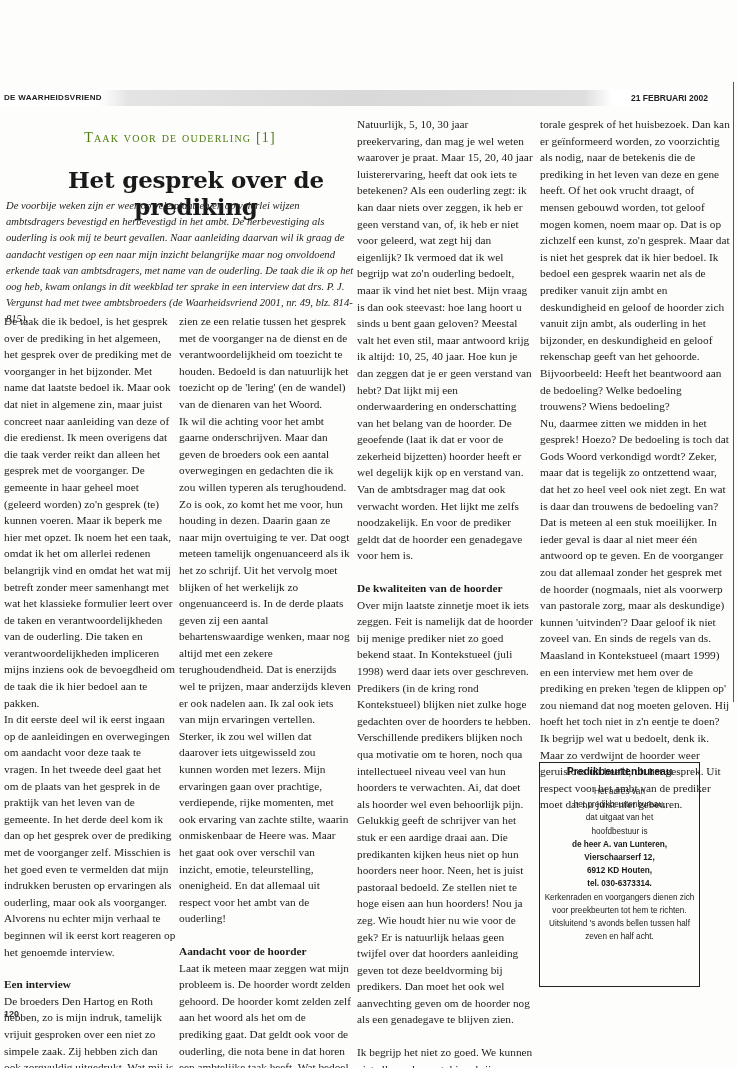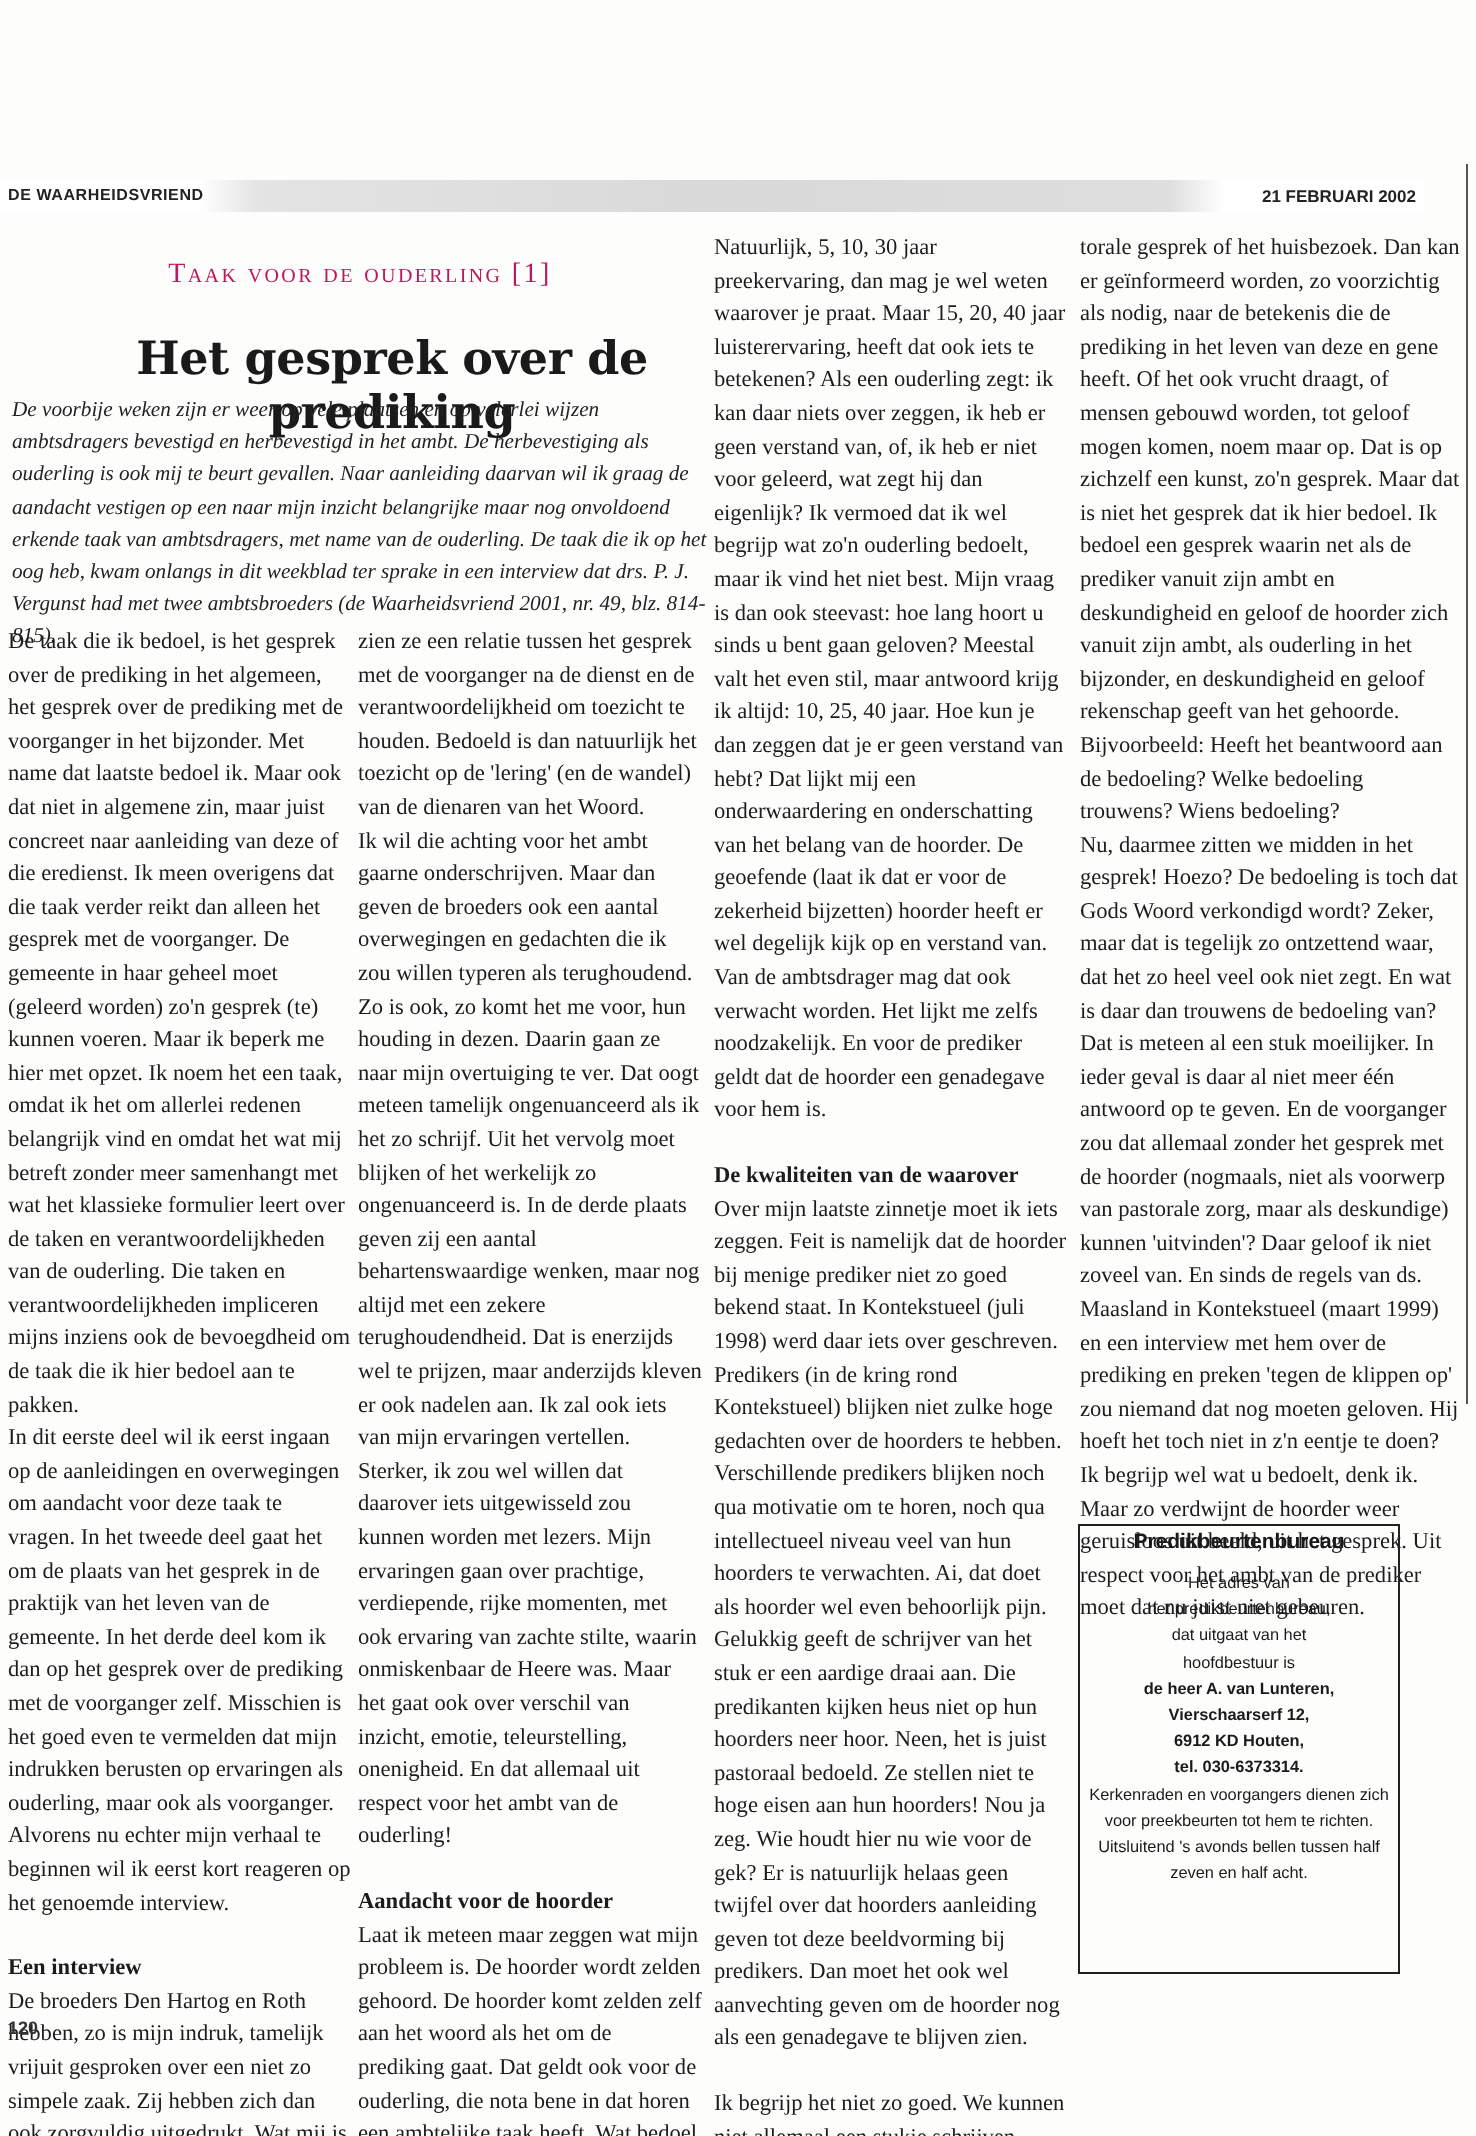--- a/index.html
+++ b/index.html
@@ -13,21 +13,21 @@
     position: absolute; left: 4px; top: 93px; font-family: "Liberation Sans", sans-serif;
     font-weight: bold; font-size: 8px; letter-spacing: 0.3px; color: #222;
   }
   .issue-date {
     position: absolute; right: 30px; top: 93px; font-family: "Liberation Sans", sans-serif;
     font-weight: bold; font-size: 8.5px; color: #222;
   }
   .right-rule { position: absolute; left: 733px; top: 82px; width: 1px; height: 620px; background: #555; }
   .kicker {
     position: absolute; left: 0; top: 130px; width: 360px; text-align: center;
-    font-family: "Liberation Serif", serif; font-size: 14px; letter-spacing: 1.2px; font-variant: small-caps; color: #be185d;
+    font-family: "Liberation Serif", serif; font-size: 14px; letter-spacing: 1.2px; font-variant: small-caps; color: #4d7c0f;
   }
   .headline {
     position: absolute; left: 0; top: 150px; width: 360px; text-align: center;
     font-family: "DejaVu Serif", serif; font-size: 23px; color: #1a1a1a; letter-spacing: -0.2px;
   }
   .lead {
     position: absolute; left: 6px; top: 198px; width: 350px; 
     font-family: "Liberation Serif", serif; font-style: italic; font-size: 10.6px; line-height: 16.2px; color: #222;
   }
   .col {
@@ -75,21 +75,21 @@
   <div class="col c2">
       <p>zien ze een relatie tussen het gesprek met de voorganger na de dienst en de verantwoordelijkheid om toezicht te houden. Bedoeld is dan natuurlijk het toezicht op de 'lering' (en de wandel) van de dienaren van het Woord.</p>
       <p>Ik wil die achting voor het ambt gaarne onderschrijven. Maar dan geven de broeders ook een aantal overwegingen en gedachten die ik zou willen typeren als terughoudend. Zo is ook, zo komt het me voor, hun houding in dezen. Daarin gaan ze naar mijn overtuiging te ver. Dat oogt meteen tamelijk ongenuanceerd als ik het zo schrijf. Uit het vervolg moet blijken of het werkelijk zo ongenuanceerd is. In de derde plaats geven zij een aantal behartenswaardige wenken, maar nog altijd met een zekere terughoudendheid. Dat is enerzijds wel te prijzen, maar anderzijds kleven er ook nadelen aan. Ik zal ook iets van mijn ervaringen vertellen. Sterker, ik zou wel willen dat daarover iets uitgewisseld zou kunnen worden met lezers. Mijn ervaringen gaan over prachtige, verdiepende, rijke momenten, met ook ervaring van zachte stilte, waarin onmiskenbaar de Heere was. Maar het gaat ook over verschil van inzicht, emotie, teleurstelling, onenigheid. En dat allemaal uit respect voor het ambt van de ouderling!</p>
       <div class="gap"></div>
       <h3>Aandacht voor de hoorder</h3>
       <p>Laat ik meteen maar zeggen wat mijn probleem is. De hoorder wordt zelden gehoord. De hoorder komt zelden zelf aan het woord als het om de prediking gaat. Dat geldt ook voor de ouderling, die nota bene in dat horen een ambtelijke taak heeft. Wat bedoel ik? Ik heb mij erover verbaasd dat er ook in dit blad over de prediking en de kloof en de crisis van de prediker geschreven en gediscussieerd kon worden zonder substantiële inbreng van de hoorders.</p>
     </div>
   <div class="col c3">
       <p>Natuurlijk, 5, 10, 30 jaar preekervaring, dan mag je wel weten waarover je praat. Maar 15, 20, 40 jaar luisterervaring, heeft dat ook iets te betekenen? Als een ouderling zegt: ik kan daar niets over zeggen, ik heb er geen verstand van, of, ik heb er niet voor geleerd, wat zegt hij dan eigenlijk? Ik vermoed dat ik wel begrijp wat zo'n ouderling bedoelt, maar ik vind het niet best. Mijn vraag is dan ook steevast: hoe lang hoort u sinds u bent gaan geloven? Meestal valt het even stil, maar antwoord krijg ik altijd: 10, 25, 40 jaar. Hoe kun je dan zeggen dat je er geen verstand van hebt? Dat lijkt mij een onderwaardering en onderschatting van het belang van de hoorder. De geoefende (laat ik dat er voor de zekerheid bijzetten) hoorder heeft er wel degelijk kijk op en verstand van. Van de ambtsdrager mag dat ook verwacht worden. Het lijkt me zelfs noodzakelijk. En voor de prediker geldt dat de hoorder een genadegave voor hem is.</p>
       <div class="gap"></div>
-      <h3>De kwaliteiten van de waarover</h3>
+      <h3>De kwaliteiten van de hoorder</h3>
       <p>Over mijn laatste zinnetje moet ik iets zeggen. Feit is namelijk dat de hoorder bij menige prediker niet zo goed bekend staat. In Kontekstueel (juli 1998) werd daar iets over geschreven. Predikers (in de kring rond Kontekstueel) blijken niet zulke hoge gedachten over de hoorders te hebben. Verschillende predikers blijken noch qua motivatie om te horen, noch qua intellectueel niveau veel van hun hoorders te verwachten. Ai, dat doet als hoorder wel even behoorlijk pijn. Gelukkig geeft de schrijver van het stuk er een aardige draai aan. Die predikanten kijken heus niet op hun hoorders neer hoor. Neen, het is juist pastoraal bedoeld. Ze stellen niet te hoge eisen aan hun hoorders! Nou ja zeg. Wie houdt hier nu wie voor de gek? Er is natuurlijk helaas geen twijfel over dat hoorders aanleiding geven tot deze beeldvorming bij predikers. Dan moet het ook wel aanvechting geven om de hoorder nog als een genadegave te blijven zien.</p>
       <div class="gap"></div>
       <p>Ik begrijp het niet zo goed. We kunnen niet allemaal een stukje schrijven. Neen, maar daar gaat het niet om. Hoe kan het toch dat de hoorder zich zo weinig in het gesprek over de prediking mengt. Ik bedoel nu niet het pas-</p>
     </div>
   <div class="col c4">
       <p>torale gesprek of het huisbezoek. Dan kan er geïnformeerd worden, zo voorzichtig als nodig, naar de betekenis die de prediking in het leven van deze en gene heeft. Of het ook vrucht draagt, of mensen gebouwd worden, tot geloof mogen komen, noem maar op. Dat is op zichzelf een kunst, zo'n gesprek. Maar dat is niet het gesprek dat ik hier bedoel. Ik bedoel een gesprek waarin net als de prediker vanuit zijn ambt en deskundigheid en geloof de hoorder zich vanuit zijn ambt, als ouderling in het bijzonder, en deskundigheid en geloof rekenschap geeft van het gehoorde. Bijvoorbeeld: Heeft het beantwoord aan de bedoeling? Welke bedoeling trouwens? Wiens bedoeling?</p>
       <p>Nu, daarmee zitten we midden in het gesprek! Hoezo? De bedoeling is toch dat Gods Woord verkondigd wordt? Zeker, maar dat is tegelijk zo ontzettend waar, dat het zo heel veel ook niet zegt. En wat is daar dan trouwens de bedoeling van? Dat is meteen al een stuk moeilijker. In ieder geval is daar al niet meer één antwoord op te geven. En de voorganger zou dat allemaal zonder het gesprek met de hoorder (nogmaals, niet als voorwerp van pastorale zorg, maar als deskundige) kunnen 'uitvinden'? Daar geloof ik niet zoveel van. En sinds de regels van ds. Maasland in Kontekstueel (maart 1999) en een interview met hem over de prediking en preken 'tegen de klippen op' zou niemand dat nog moeten geloven. Hij hoeft het toch niet in z'n eentje te doen? Ik begrijp wel wat u bedoelt, denk ik. Maar zo verdwijnt de hoorder weer geruisloos uit beeld, uit het gesprek. Uit respect voor het ambt van de prediker moet dat nu juist niet gebeuren.</p>
     </div>
 
   <div class="infobox">

